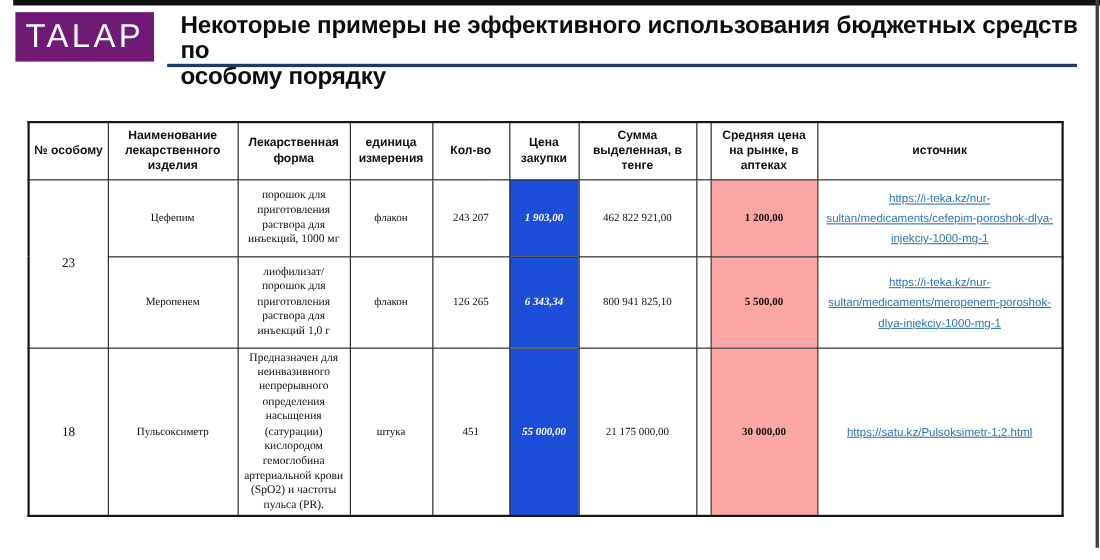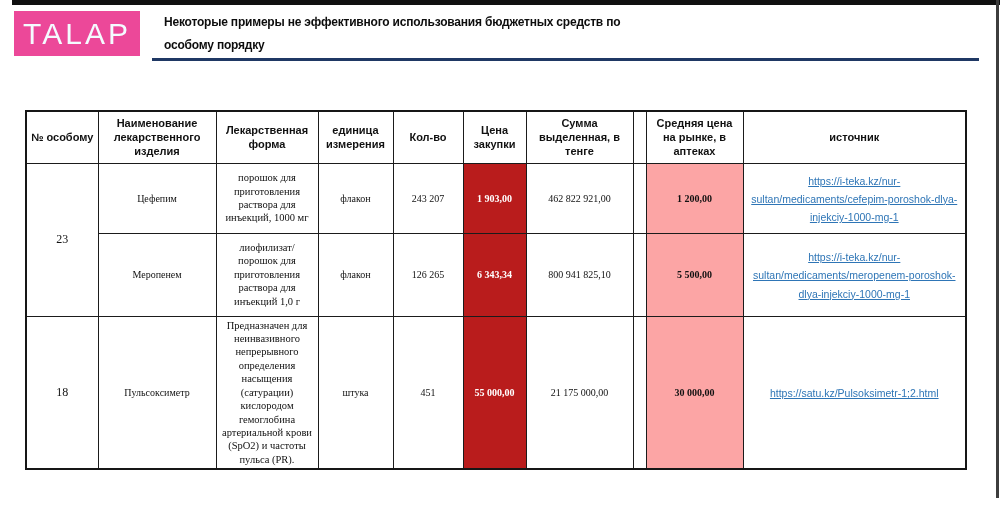--- a/index.html
+++ b/index.html
@@ -1,41 +1,41 @@
 <!DOCTYPE html>
 <html><head>
 <meta charset="utf-8">
 <style>
   html,body{margin:0;padding:0;background:#fff;}
   .page{position:relative;width:1000px;height:509px;background:#ffffff;overflow:hidden;
         font-family:"Liberation Sans",sans-serif;}
   .topbar{position:absolute;left:12px;top:0;width:988px;height:5px;background:#101010;}
   .right-line{position:absolute;left:996px;top:0;width:3px;height:498px;background:#3d3d3d;}
-  .logo{position:absolute;left:14px;top:11px;width:126px;height:45px;background:#ec4899;
+  .logo{position:absolute;left:14px;top:11px;width:126px;height:45px;background:#701a75;
         display:flex;align-items:center;justify-content:center;}
   .logo span{color:#f4fbff;font-size:30px;letter-spacing:3px;font-weight:400;
         font-family:"Liberation Sans",sans-serif;}
-  .title{position:absolute;left:164px;top:11px;width:828px;font-weight:bold;font-size:12px;
+  .title{position:absolute;left:164px;top:11px;width:828px;font-weight:bold;font-size:22px;
         line-height:23px;color:#0d0d0d;letter-spacing:-0.2px;white-space:pre-line;}
   .title-underline{position:absolute;left:152px;top:58px;width:827px;height:3px;background:#1F3864;}
 
   table.proc{position:absolute;left:25px;top:110px;width:940px;border-collapse:collapse;
         table-layout:fixed;border:2px solid #161616;}
   table.proc td,table.proc th{border:1px solid #1b1b1b;padding:2px 4px;text-align:center;
         vertical-align:middle;overflow:hidden;color:#111;}
   tr.hdr{height:52px;}
   tr.row1{height:70px;}
   tr.row2{height:83px;}
   tr.row3{height:153px;}
   .th{font-family:"Liberation Sans",sans-serif;font-weight:bold;font-size:11px;line-height:1.3;}
   .serif{font-family:"Liberation Serif",serif;font-size:10px;}
   .no{font-size:12px;}
   .form{font-size:10.5px;line-height:1.28;}
   .num{white-space:nowrap;margin-top:8px;}
-  .red{background:#b91c1c;color:#ffffff !important;font-weight:bold;}
+  .red{background:#1d4ed8;color:#ffffff !important;font-weight:bold;font-style:italic;}
   .green{background:#fca5a5;font-weight:bold;}
   .green-text{color:#ffffff;}
   td.red{color:#fff;}
   td.green{color:#fdfdf5;}
   .linkcell a{color:#2E75B6;font-family:"Liberation Sans",sans-serif;font-size:10.5px;
         text-decoration:underline;line-height:1.55;overflow-wrap:break-word;cursor:pointer;}
 </style>
 </head>
 <body>
 

